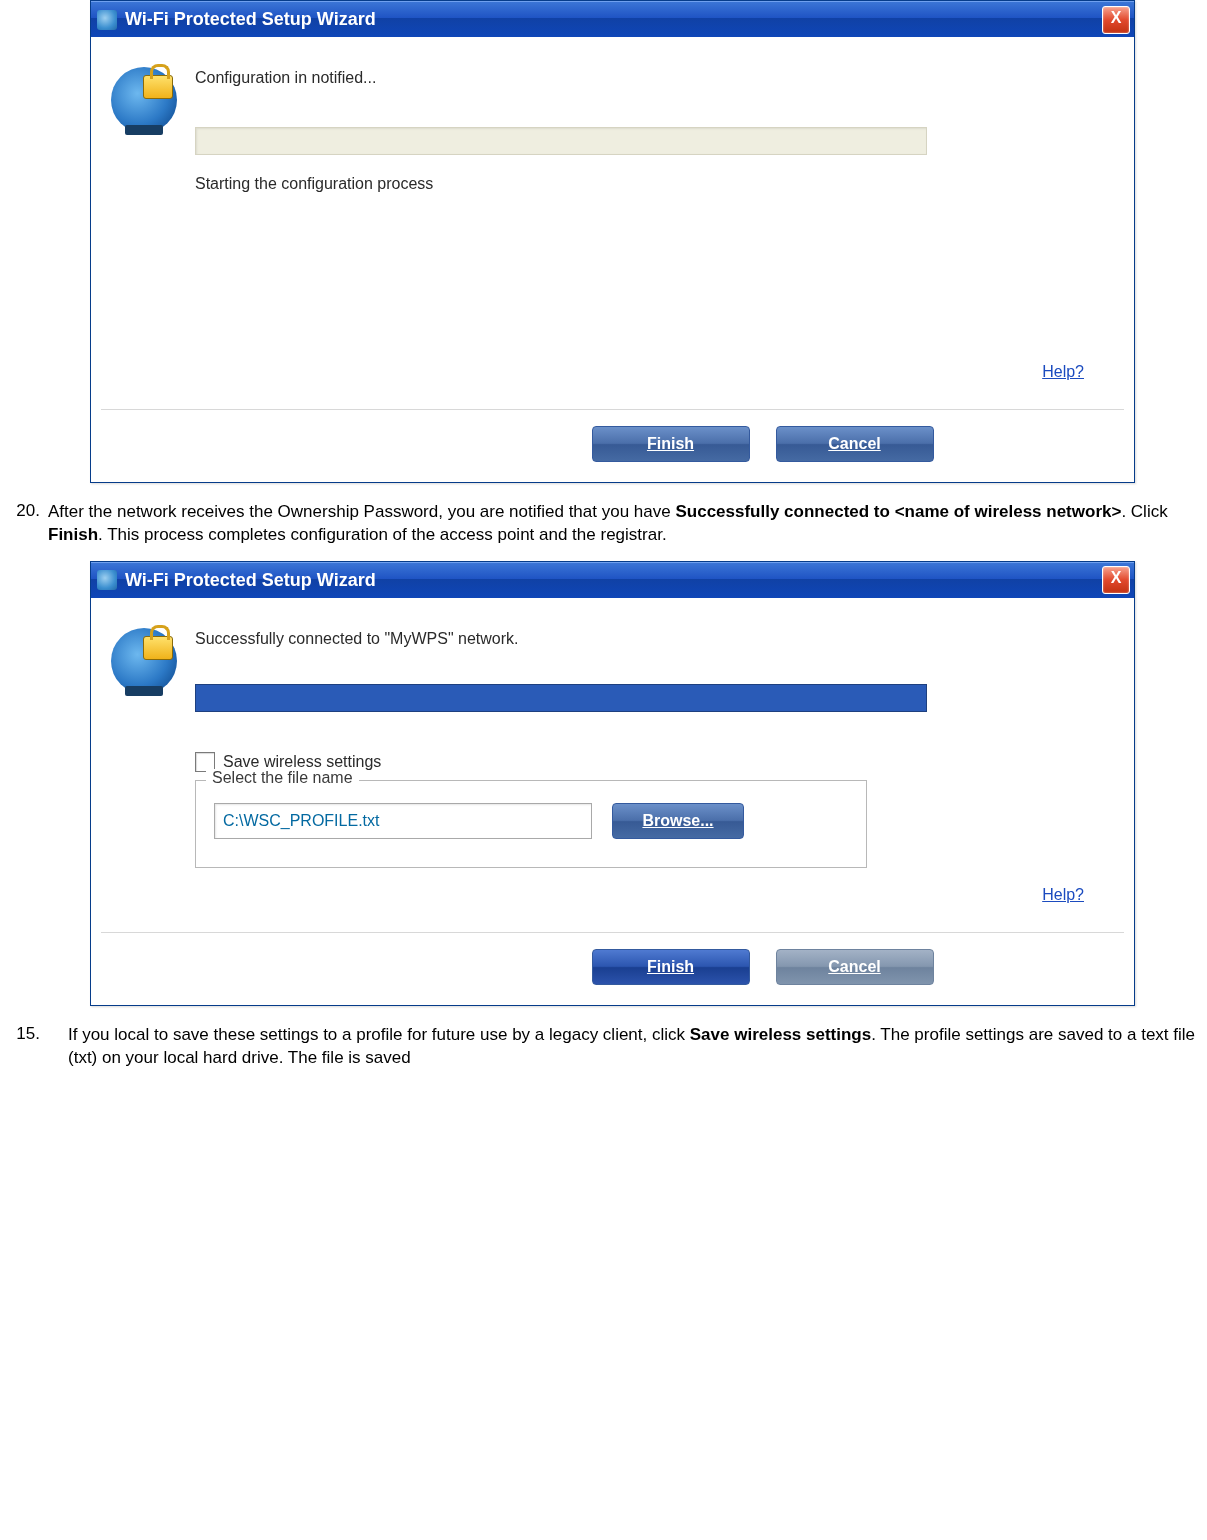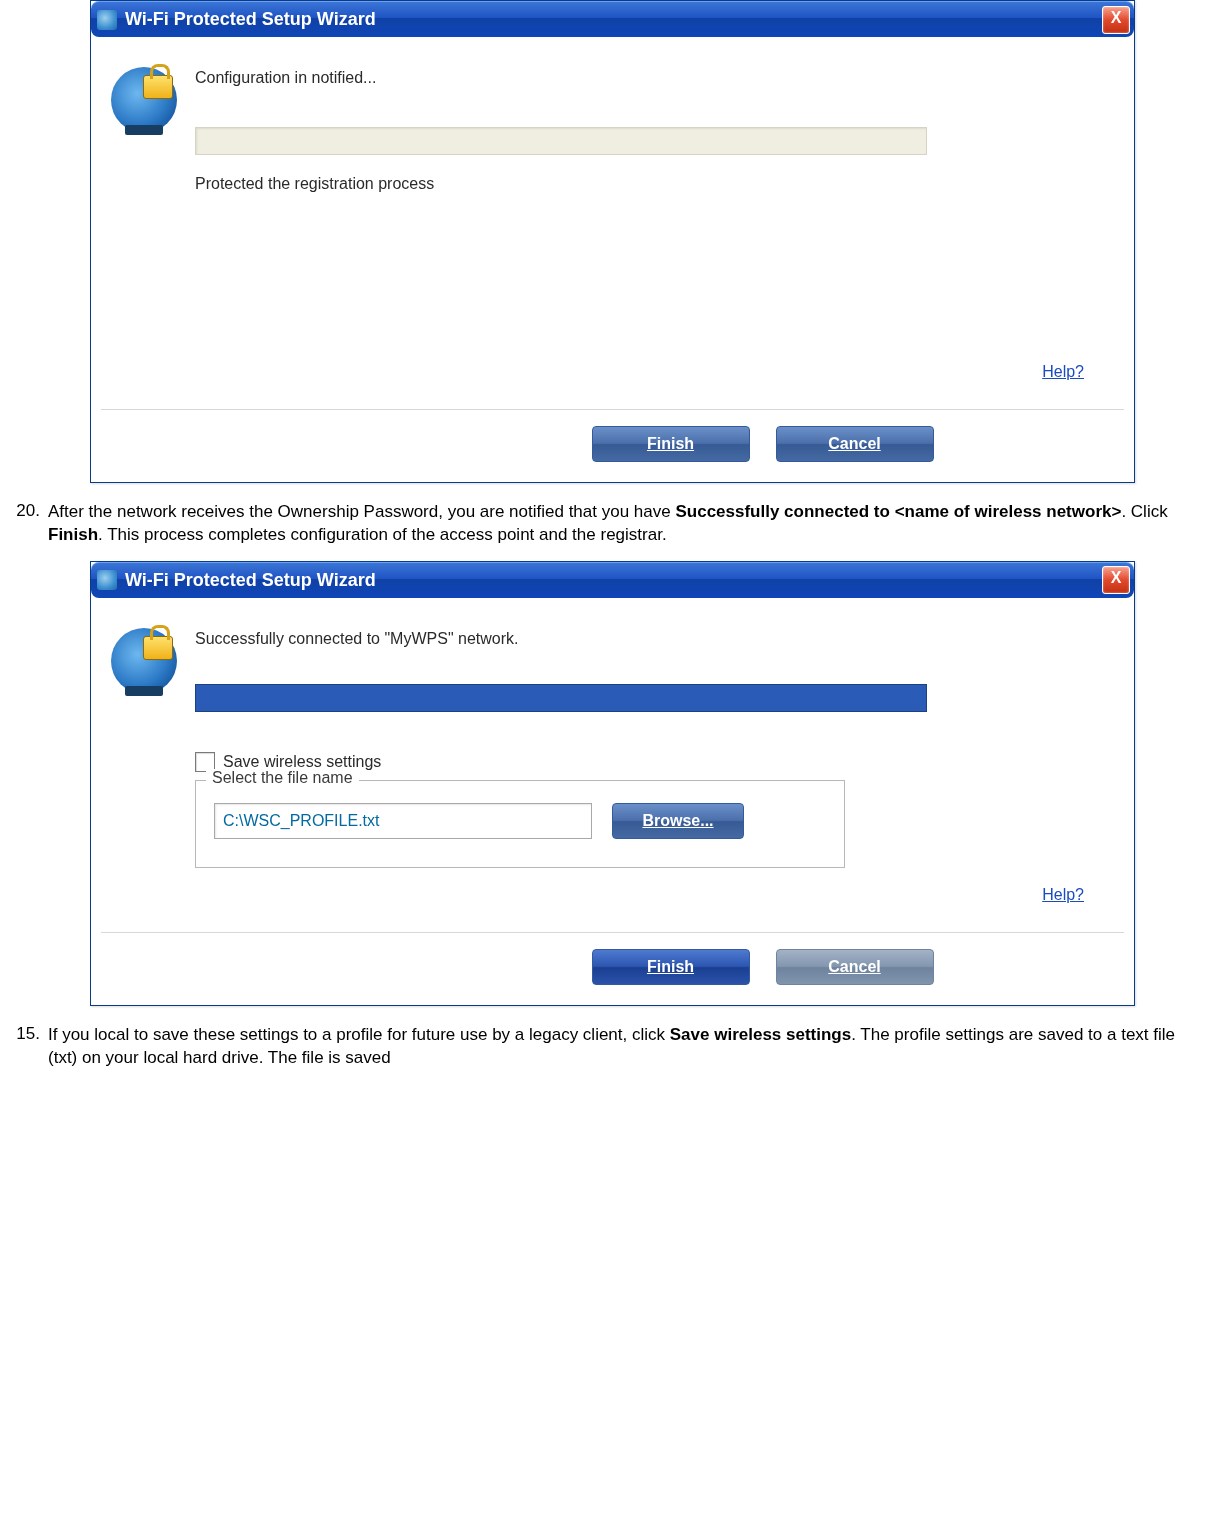--- a/index.html
+++ b/index.html
@@ -48,21 +48,20 @@
     border-top: 1px solid #6fa0ef;
     display: flex;
     align-items: center;
     color: #fff;
     font-family: "Trebuchet MS", Tahoma, sans-serif;
     font-size: 18px;
     font-weight: bold;
     padding: 0 4px 0 6px;
     box-sizing: border-box;
     position: relative;
-    border-radius: 8px;
   }
   .titlebar .appicon {
     width: 20px;
     height: 20px;
     margin-right: 8px;
     background: radial-gradient(circle at 40% 40%, #9dcff0, #3b8fd0 60%, #236aa8);
     border-radius: 3px;
     display: inline-block;
   }
   .close-btn {
@@ -163,21 +162,21 @@
   .checkbox {
     width: 18px;
     height: 18px;
     border: 1px solid #7a7a7a;
     background: #fff;
     margin-right: 8px;
     box-shadow: inset 1px 1px 1px rgba(0,0,0,0.15);
   }
   .groupbox {
     border: 1px solid #b8b8b8;
-    padding: 22px 10px 28px 18px;
+    padding: 22px 32px 28px 18px;
     width: 620px;
     position: relative;
     margin-top: 4px;
   }
   .groupbox .legend {
     position: absolute;
     top: -12px;
     left: 10px;
     background: #fff;
     padding: 0 6px;
@@ -269,21 +268,21 @@
       </div>
       <div class="dlg-body">
         <div class="top-row">
           <div class="wps-icon">
             <div class="lock"></div>
             <div class="base"></div>
           </div>
           <div class="right-col">
             <div class="heading-text">Configuration in notified...</div>
             <div class="progress-empty"></div>
-            <div class="status-text">Protected the registration process</div>
+            <div class="status-text">Starting the configuration process</div>
           </div>
         </div>
         <div class="spacer-big"></div>
         <div class="help-area">
           <span class="help-link">Help?</span>
         </div>
       </div>
       <div class="separator"></div>
       <div class="button-bar">
         <div class="btn primary">Finish</div>
@@ -335,20 +334,20 @@
         </div>
       </div>
       <div class="separator"></div>
       <div class="button-bar">
         <div class="btn primary-strong">Finish</div>
         <div class="btn muted">Cancel</div>
       </div>
     </div>
   </div>
 
-  <div class="step" style="margin-top:4px;">
+  <div class="step" style="margin-top:4px;gap:20px;">
     <div class="step-num">15.</div>
     <div class="step-text">
       <span>If you local to save these settings to a profile for future use by a legacy client, click </span><span class="bold">Save wireless settings</span><span>. The profile settings are saved to a text file (txt) on your local hard drive. The file is saved</span>
     </div>
   </div>
 
 </div>
 
 </body></html>

